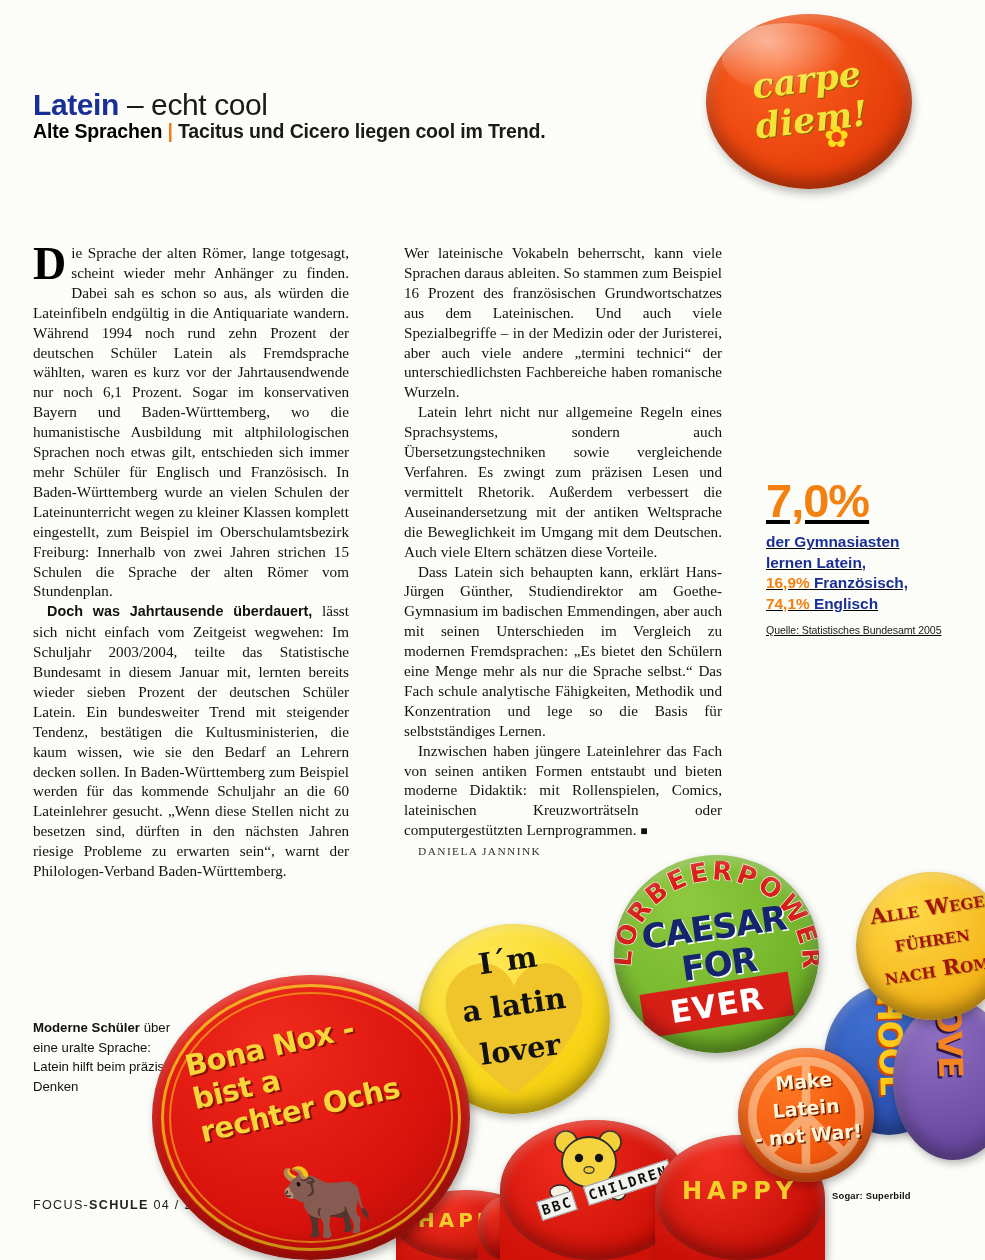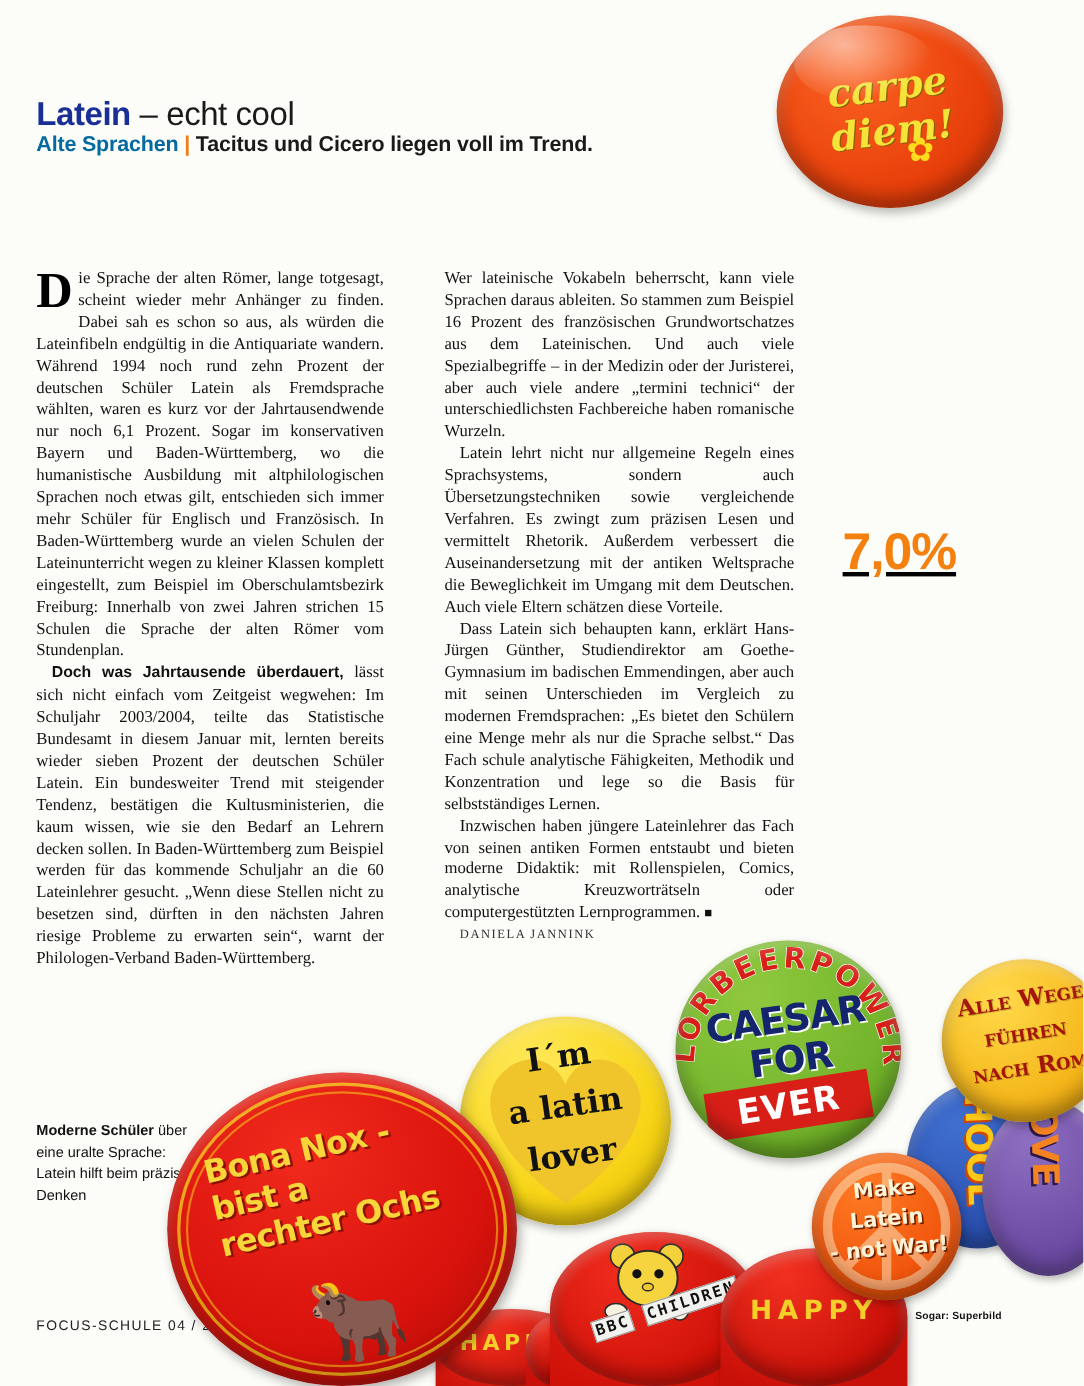--- a/index.html
+++ b/index.html
@@ -18,21 +18,21 @@
     position:absolute;left:33px;top:68px;
     font-size:30px;font-weight:400;color:#1a1a1a;
     letter-spacing:-0.4px;white-space:nowrap;
   }
   .headline .kw{font-weight:bold;color:#1a2f95;}
   .subhead{
     position:absolute;left:33px;top:118px;width:640px;
     font-size:19.5px;font-weight:bold;color:#1a1a1a;
     line-height:26px;letter-spacing:-0.15px;
   }
-  .subhead .cat{color:#0369a1;margin-top:28px;}
+  .subhead .cat{color:#000000;margin-top:28px;}
   .subhead .bar{color:#f07d14;font-weight:bold;}
 
   
   .col{
     position:absolute;top:243px;
     font-family:"Liberation Serif", serif;
     font-size:15.2px;line-height:19.9px;
     color:#111;text-align:justify;
     -webkit-hyphens:none;hyphens:none;
   }
@@ -75,21 +75,21 @@
     font-size:13.2px;line-height:19.5px;color:#111;
   }
   .caption b{font-weight:bold;}
 
   
   .footer{
     position:absolute;left:33px;top:1198px;
     font-size:12.6px;color:#222;letter-spacing:1.3px;
   }
   .footer .sm{font-variant:small-caps;}
-  .footer b{font-weight:normal;}
+  .footer b{font-weight:bold;}
   .credit{
     position:absolute;left:832px;top:1190px;
     font-size:9.4px;font-weight:bold;color:#111;letter-spacing:0.2px;
   }
 
   
   .collage{position:absolute;left:0;top:845px;width:985px;height:415px;overflow:hidden;}
   .badge{position:absolute;border-radius:50%;overflow:hidden;}
   .badge .gloss{
     position:absolute;left:8%;top:5%;width:62%;height:40%;
@@ -294,39 +294,46 @@
 </head>
 <body>
 
 <div class="page">
 
   <h1 class="headline"><span class="kw">Latein</span><span> – echt cool</span></h1>
 
   <div class="subhead">
     <span class="cat">Alte Sprachen</span>
     <span class="bar">|</span>
-    <span>Tacitus und Cicero liegen voll im Trend.</span><br>
+    <span>Tacitus und Cicero liegen cool im Trend.</span><br>
   </div>
 
   <div class="col col1">
     <p class="first"><span class="dropcap">D</span><span>ie Sprache der alten Römer, lange totgesagt, scheint wieder mehr Anhänger zu finden. Dabei sah es schon so aus, als würden die Lateinfibeln endgültig in die Antiquariate wandern. Während 1994 noch rund zehn Prozent der deutschen Schüler Latein als Fremdsprache wählten, waren es kurz vor der Jahrtausendwende nur noch 6,1 Prozent. Sogar im konservativen Bayern und Baden-Württemberg, wo die humanistische Ausbildung mit altphilologischen Sprachen noch etwas gilt, entschieden sich immer mehr Schüler für Englisch und Französisch. In Baden-Württemberg wurde an vielen Schulen der Lateinunterricht wegen zu kleiner Klassen komplett eingestellt, zum Beispiel im Oberschulamtsbezirk Freiburg: Innerhalb von zwei Jahren strichen 15 Schulen die Sprache der alten Römer vom Stundenplan.</span></p>
     <p><span class="lead">Doch was Jahrtausende überdauert,</span><span> lässt sich nicht einfach vom Zeitgeist wegwehen: Im Schuljahr 2003/2004, teilte das Statistische Bundesamt in diesem Januar mit, lernten bereits wieder sieben Prozent der deutschen Schüler Latein. Ein bundesweiter Trend mit steigender Tendenz, bestätigen die Kultusministerien, die kaum wissen, wie sie den Bedarf an Lehrern decken sollen. In Baden-Württemberg zum Beispiel werden für das kommende Schuljahr an die 60 Lateinlehrer gesucht. „Wenn diese Stellen nicht zu besetzen sind, dürften in den nächsten Jahren riesige Probleme zu erwarten sein“, warnt der Philologen-Verband Baden-Württemberg.</span></p>
   </div>
 
   <div class="col col2">
     <p class="first">Wer lateinische Vokabeln beherrscht, kann viele Sprachen daraus ableiten. So stammen zum Beispiel 16 Prozent des französischen Grundwortschatzes aus dem Lateinischen. Und auch viele Spezialbegriffe – in der Medizin oder der Juristerei, aber auch viele andere „termini technici“ der unterschiedlichsten Fachbereiche haben romanische Wurzeln.</p>
     <p>Latein lehrt nicht nur allgemeine Regeln eines Sprachsystems, sondern auch Übersetzungstechniken sowie vergleichende Verfahren. Es zwingt zum präzisen Lesen und vermittelt Rhetorik. Außerdem verbessert die Auseinandersetzung mit der antiken Weltsprache die Beweglichkeit im Umgang mit dem Deutschen. Auch viele Eltern schätzen diese Vorteile.</p>
     <p>Dass Latein sich behaupten kann, erklärt Hans-Jürgen Günther, Studiendirektor am Goethe-Gymnasium im badischen Emmendingen, aber auch mit seinen Unterschieden im Vergleich zu modernen Fremdsprachen: „Es bietet den Schülern eine Menge mehr als nur die Sprache selbst.“ Das Fach schule analytische Fähigkeiten, Methodik und Konzentration und lege so die Basis für selbstständiges Lernen.</p>
-    <p><span>Inzwischen haben jüngere Lateinlehrer das Fach von seinen antiken Formen entstaubt und bieten moderne Didaktik: mit Rollenspielen, Comics, analytische Kreuzworträtseln oder computergestützten Lernprogrammen.</span>
+    <p><span>Inzwischen haben jüngere Lateinlehrer das Fach von seinen antiken Formen entstaubt und bieten moderne Didaktik: mit Rollenspielen, Comics, lateinischen Kreuzworträtseln oder computergestützten Lernprogrammen.</span>
       <span class="endmark">■</span></p>
     <p class="byline">DANIELA JANNINK</p>
   </div>
 
   <div class="stat">
     <div class="big">7,0%</div>
+    <div class="lines">
+      <span>der Gymnasiasten</span><br>
+      <span>lernen Latein,</span><br>
+      <span class="pct">16,9%</span><span> Französisch,</span><br>
+      <span class="pct">74,1%</span><span> Englisch</span>
+      <div class="src">Quelle: Statistisches Bundesamt 2005</div>
+    </div>
   </div>
 
   <div class="caption">
     <b>Moderne Schüler</b>
     <span>über eine uralte Sprache: Latein hilft beim präzisen Denken</span>
   </div>
 
   <div class="footer"><span class="sm">FOCUS-</span><b class="sm">SCHULE</b><span> 04 / 2005</span></div>
 
   <div class="collage">

